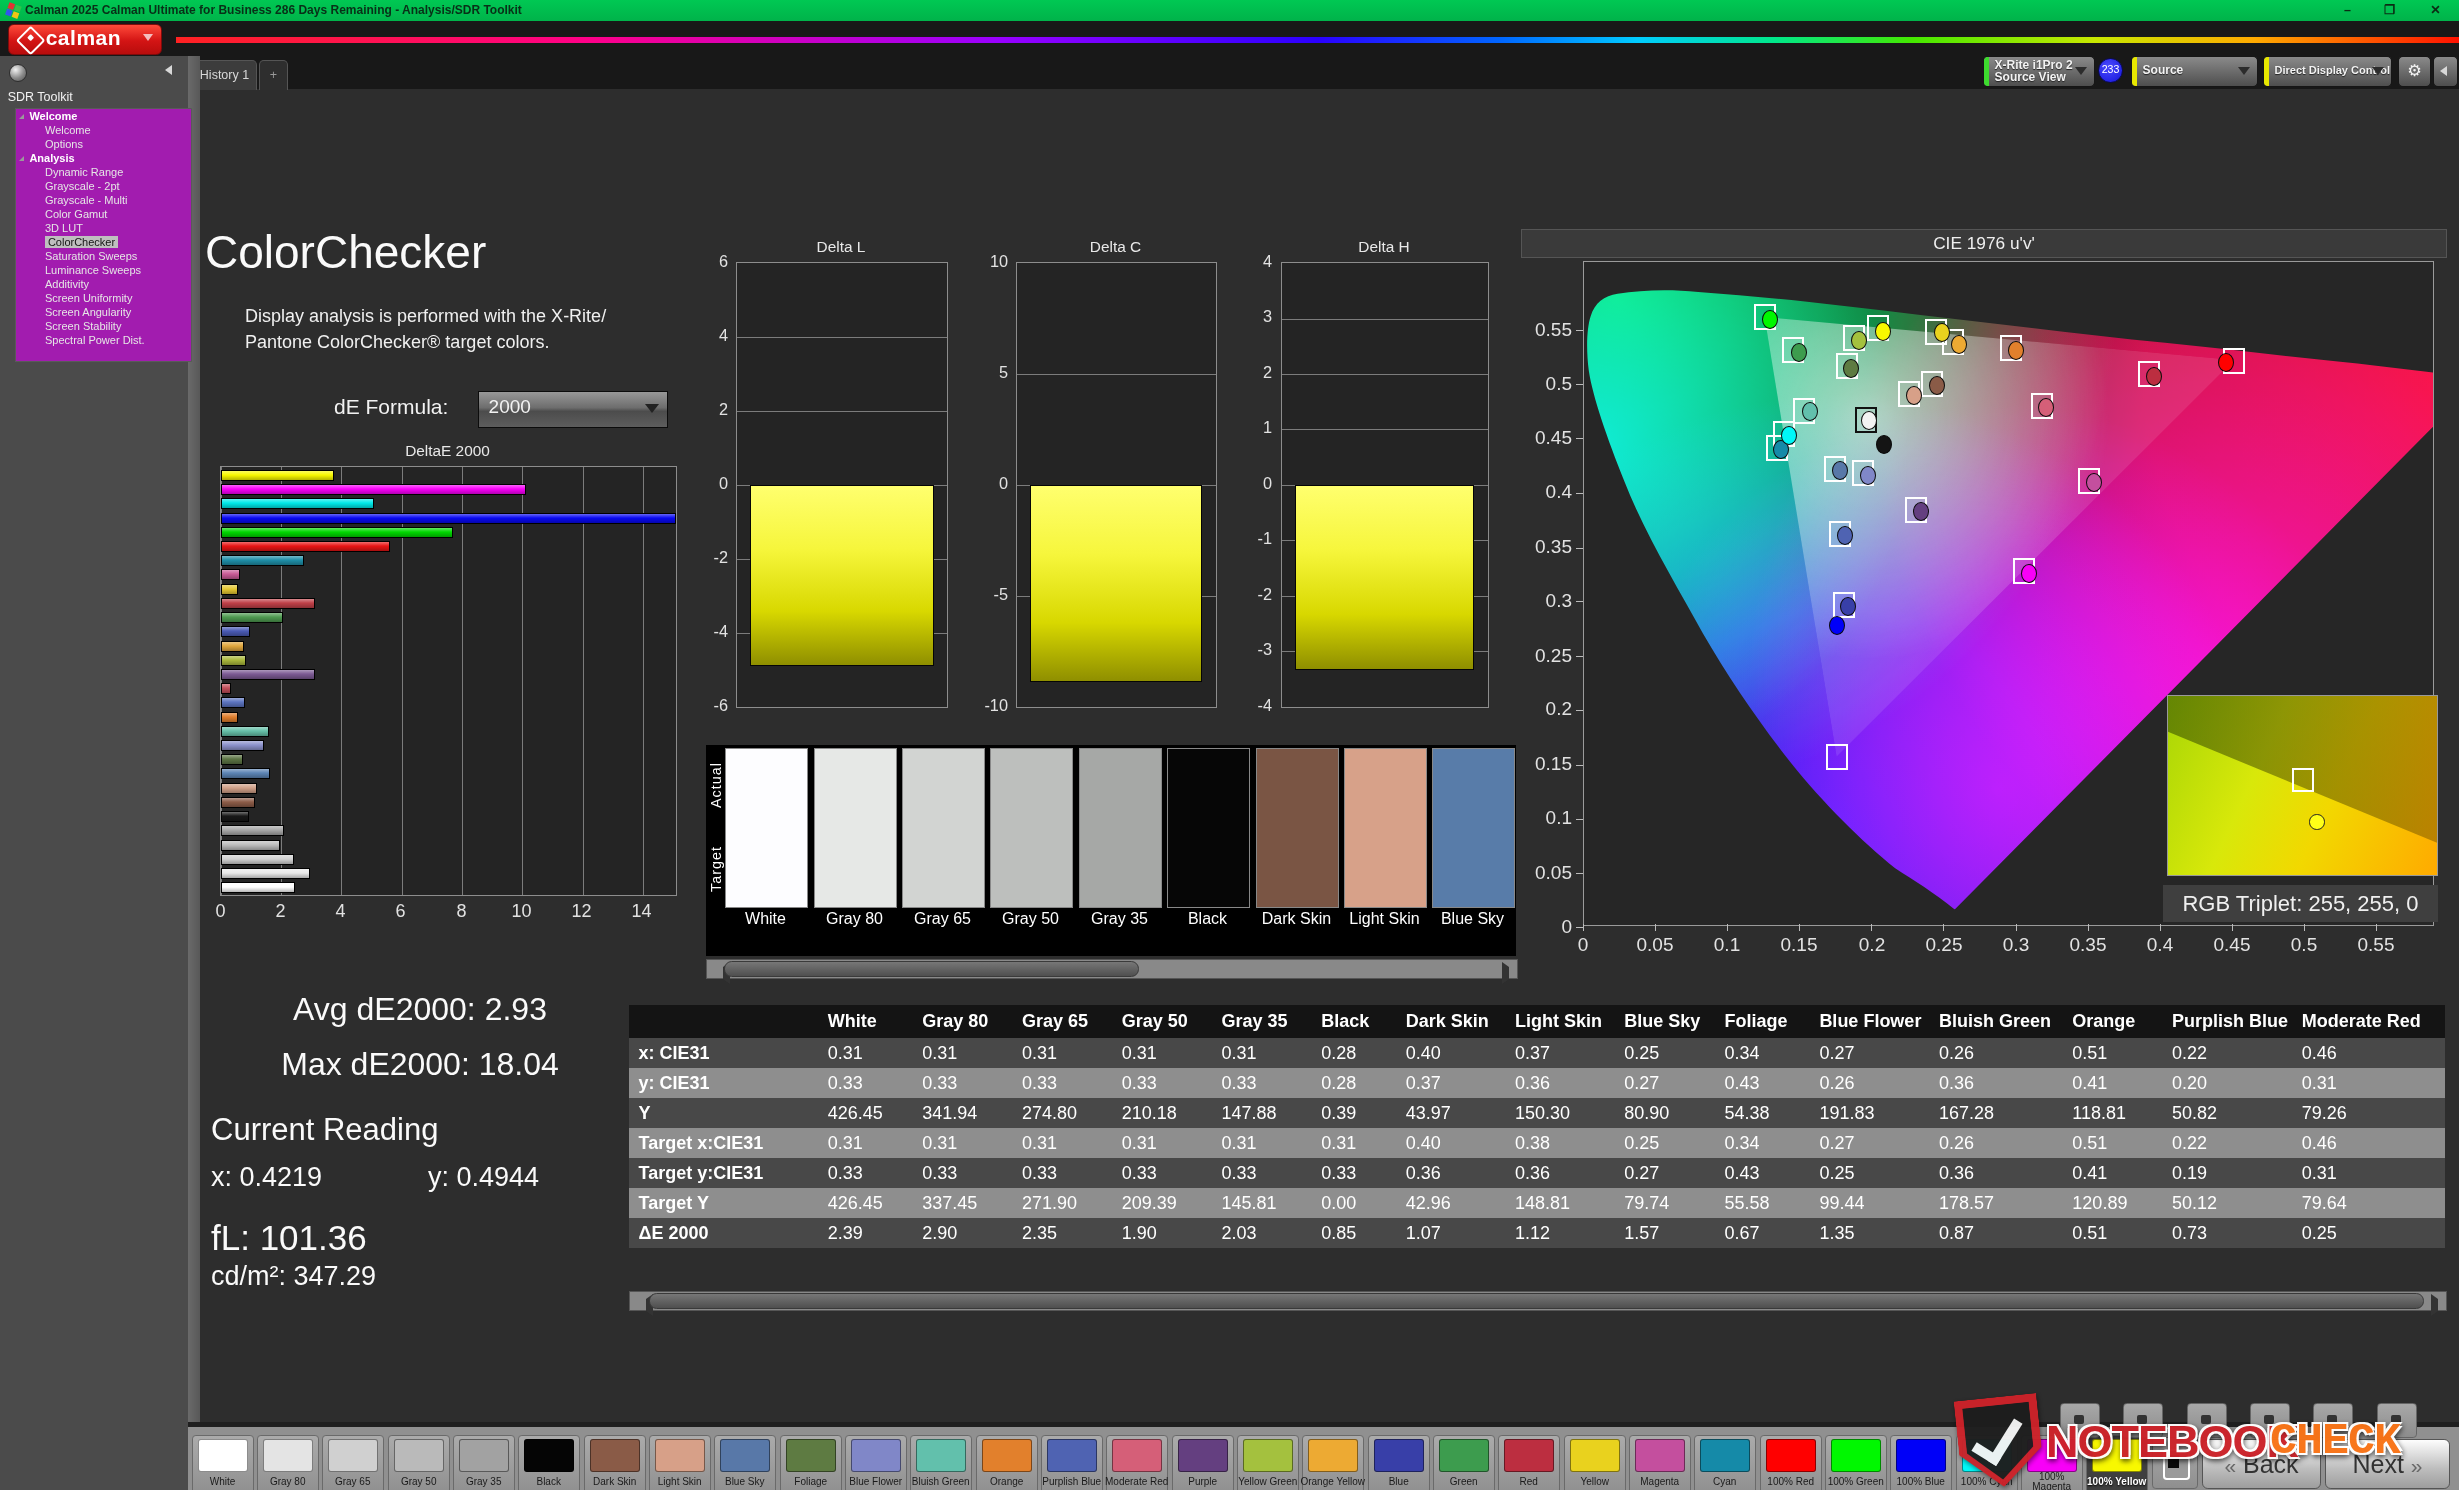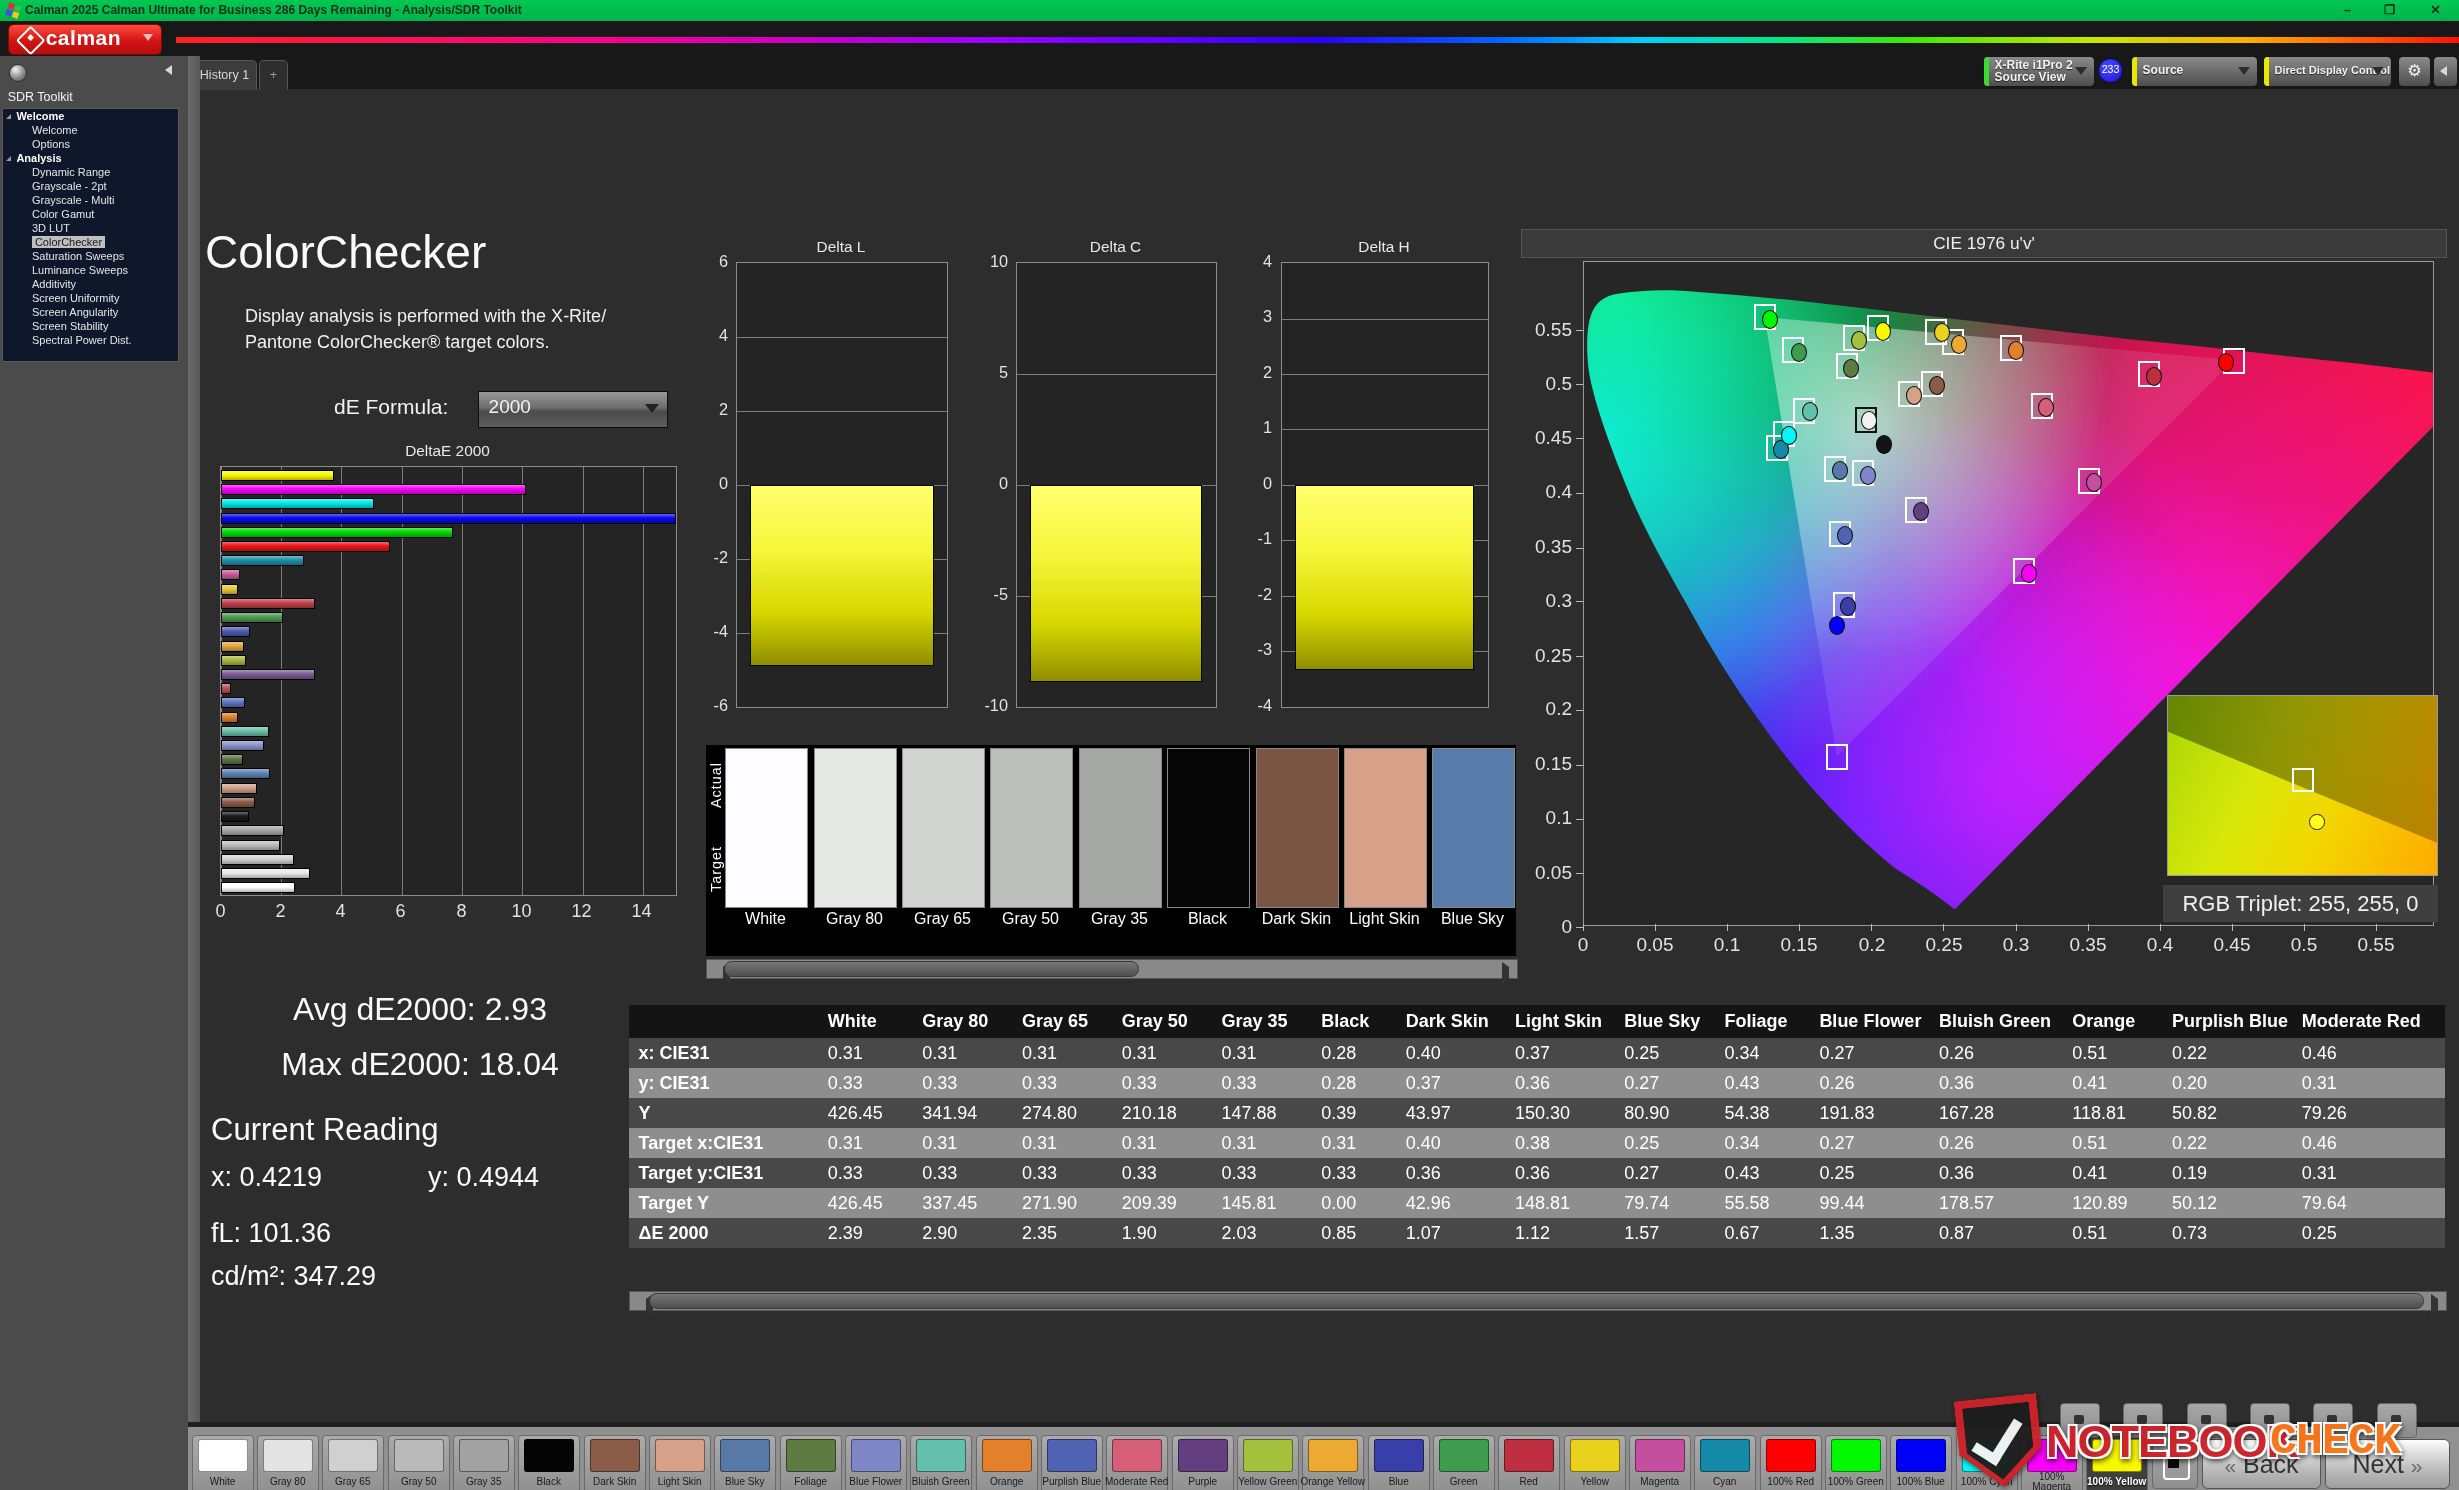--- a/index.html
+++ b/index.html
@@ -31,21 +31,21 @@
   .tbtn{background:linear-gradient(#8a8a8a,#4e4e4e);border:1px solid #161616;border-radius:4.8px;color:#f3f3f3;overflow:hidden;}
   .tbtn .stripe{position:absolute;left:0;top:0;width:4.8px;height:100%;}
   .tbtn .txt{position:absolute;left:10.6px;top:1.9px;font-size:12px;line-height:12.5px;font-weight:bold;text-shadow:0 1px 1px #222;}
   .tbtn .txt.single{top:6.7px;}
   .tbtn .dd{position:absolute;right:6.7px;top:9.6px;width:0;height:0;border-left:6.7px solid transparent;border-right:6.7px solid transparent;border-top:8.6px solid #2c2c2c;}
   #badge{border-radius:50%;background:radial-gradient(circle at 40% 35%,#4a4aff,#1414d8);border:1.9px solid #0a0a55;color:#fff;font-size:10.6px;text-align:center;line-height:21px;}
   
   #sidebar{left:0;top:88px;width:188px;height:1403px;background:#4b4b4b;}
   #splitter{left:188px;top:56px;width:11.5px;height:1435px;background:linear-gradient(90deg,#6a6a6a,#585858);}
   #sbtitle{left:7.7px;top:90px;color:#f2f2f2;font-size:12.5px;}
-  #tree{left:2px;top:108px;width:175px;height:252px;background:#0f172a;border:1px solid #5a5a5a;overflow:hidden;}
+  #tree{left:15px;top:108px;width:175px;height:252px;background:#a21caf;border:1px solid #5a5a5a;overflow:hidden;}
   .tnode{position:relative;font-size:11px;color:#e6e6e6;line-height:14px;white-space:nowrap;}
   .tnode.lvl0{padding-left:13.4px;font-weight:bold;color:#fff;}
   .tnode.lvl1{padding-left:29px;}
   .tnode .exp{position:absolute;left:2.9px;top:4.8px;width:0;height:0;border-bottom:5.8px solid #9a9a9a;border-left:5.8px solid transparent;}
   .tnode .sel{background:#bfbfbf;color:#151515;padding:0 2.9px;}
   
   #heading{left:205px;top:225px;font-size:46px;color:#fafafa;}
   .para{left:245px;color:#f0f0f0;font-size:18px;}
   #deflabel{left:334px;top:395px;font-size:21px;color:#f2f2f2;}
   #decombo{left:478px;top:391px;width:188px;height:35px;background:linear-gradient(#989898,#6d6d6d 45%,#4c4c4c 55%,#5d5d5d);border:1.9px solid #0c0c0c;color:#f2f2f2;font-size:19px;}
@@ -249,21 +249,21 @@
       <div class="axlbl" style="left: 507px; top: 901px; width: 29px; text-align: center;">10</div>
       <div class="axlbl" style="left: 567px; top: 901px; width: 29px; text-align: center;">12</div>
       <div class="axlbl" style="left: 627px; top: 901px; width: 29px; text-align: center;">14</div>
     </div>
 
   <div class="abs stat" style="left:228px;top:991px;width:384px;text-align:center;font-size:32px;">Avg dE2000: 2.93</div>
   <div class="abs stat" style="left:228px;top:1046px;width:384px;text-align:center;font-size:32px;">Max dE2000: 18.04</div>
   <div class="abs stat" style="left:211px;top:1112px;font-size:31px;">Current Reading</div>
   <div class="abs stat" style="left:211px;top:1162px;font-size:27px;">x: 0.4219</div>
   <div class="abs stat" style="left:428px;top:1162px;font-size:27px;">y: 0.4944</div>
-  <div class="abs stat" style="left:211px;top:1218px;font-size:27px;">fL: 101.36</div>
+  <div class="abs stat" style="left:211px;top:1218px;font-size:35px;">fL: 101.36</div>
   <div class="abs stat" style="left:211px;top:1261px;font-size:27px;">cd/m²: 347.29</div>
 
   <div class="abs" id="delta-charts">
       <div class="cht" style="left: 736px; top: 238px; width: 210px;">Delta L</div>
       <div class="plot abs" style="left: 736px; top: 262px; width: 210px; height: 444px; position: absolute;">
         <div class="gridh" style="top: 74px;"></div>
         <div class="gridh" style="top: 148px;"></div>
         <div class="gridh" style="top: 222px;"></div>
         <div class="gridh" style="top: 296px;"></div>
         <div class="gridh" style="top: 370px;"></div>

